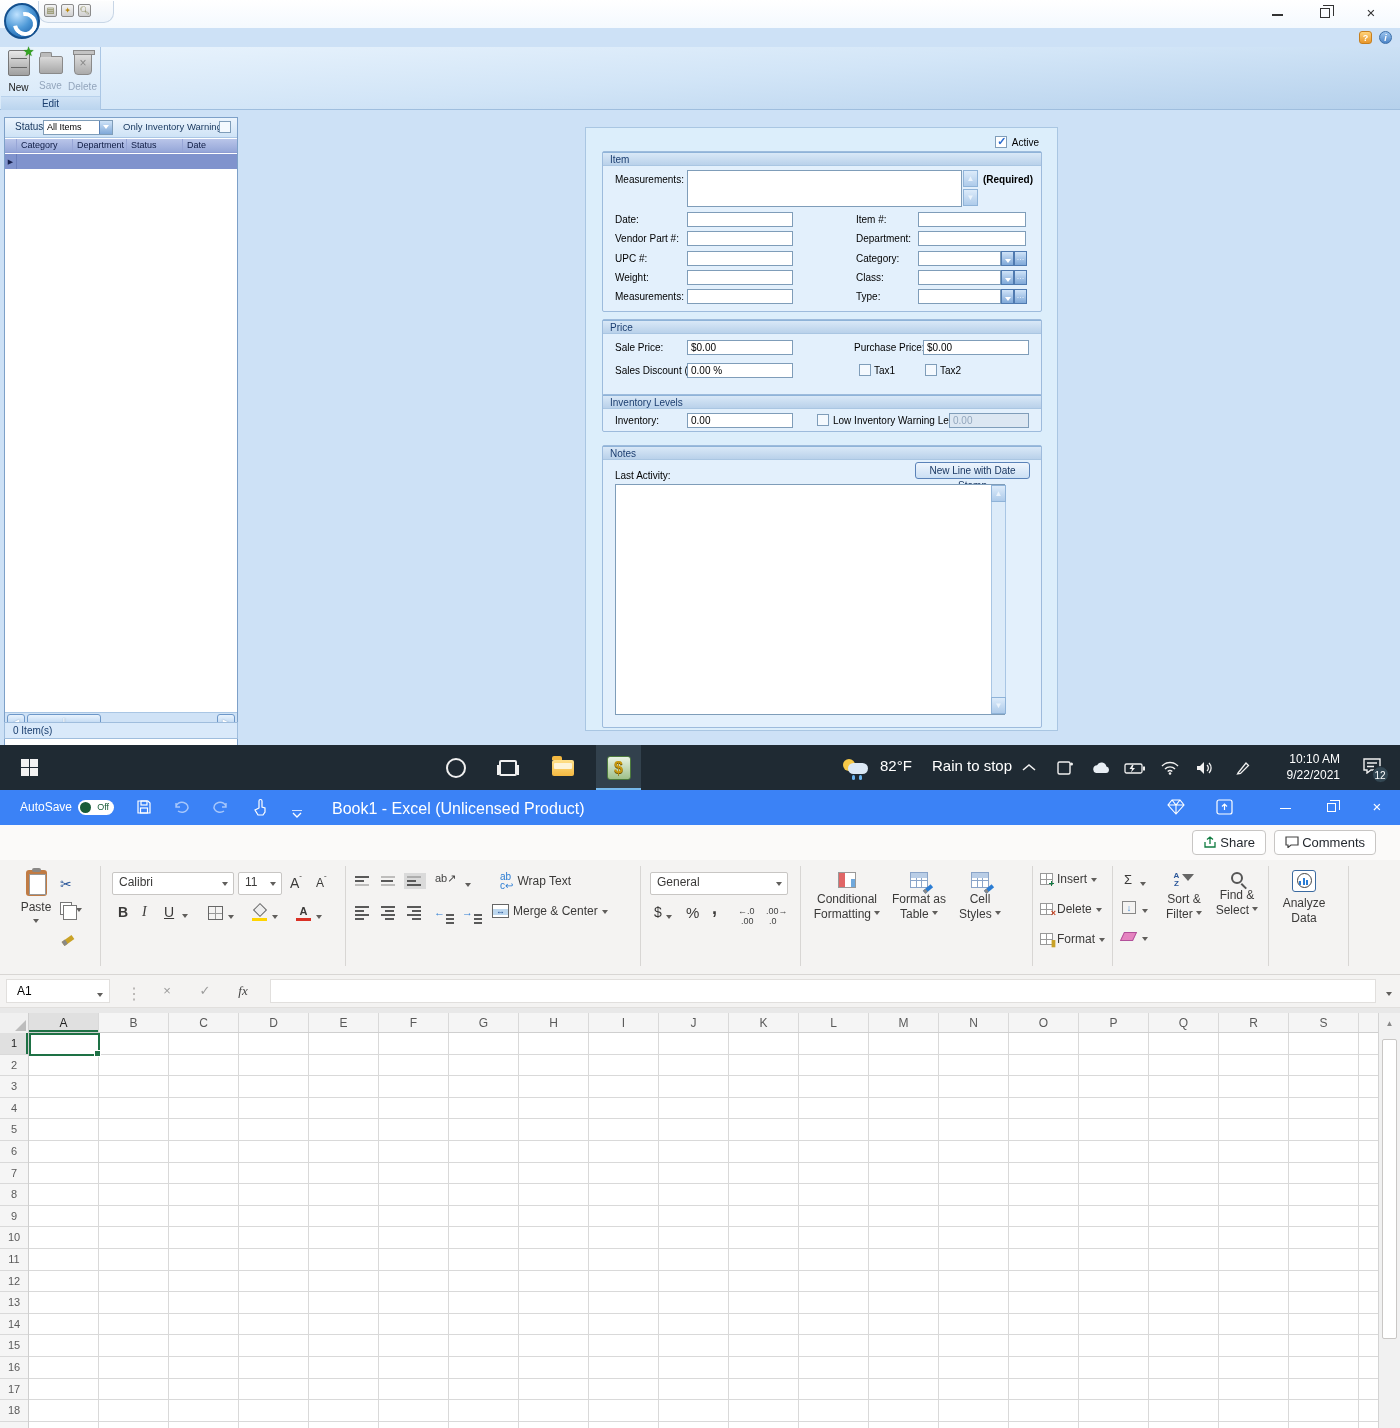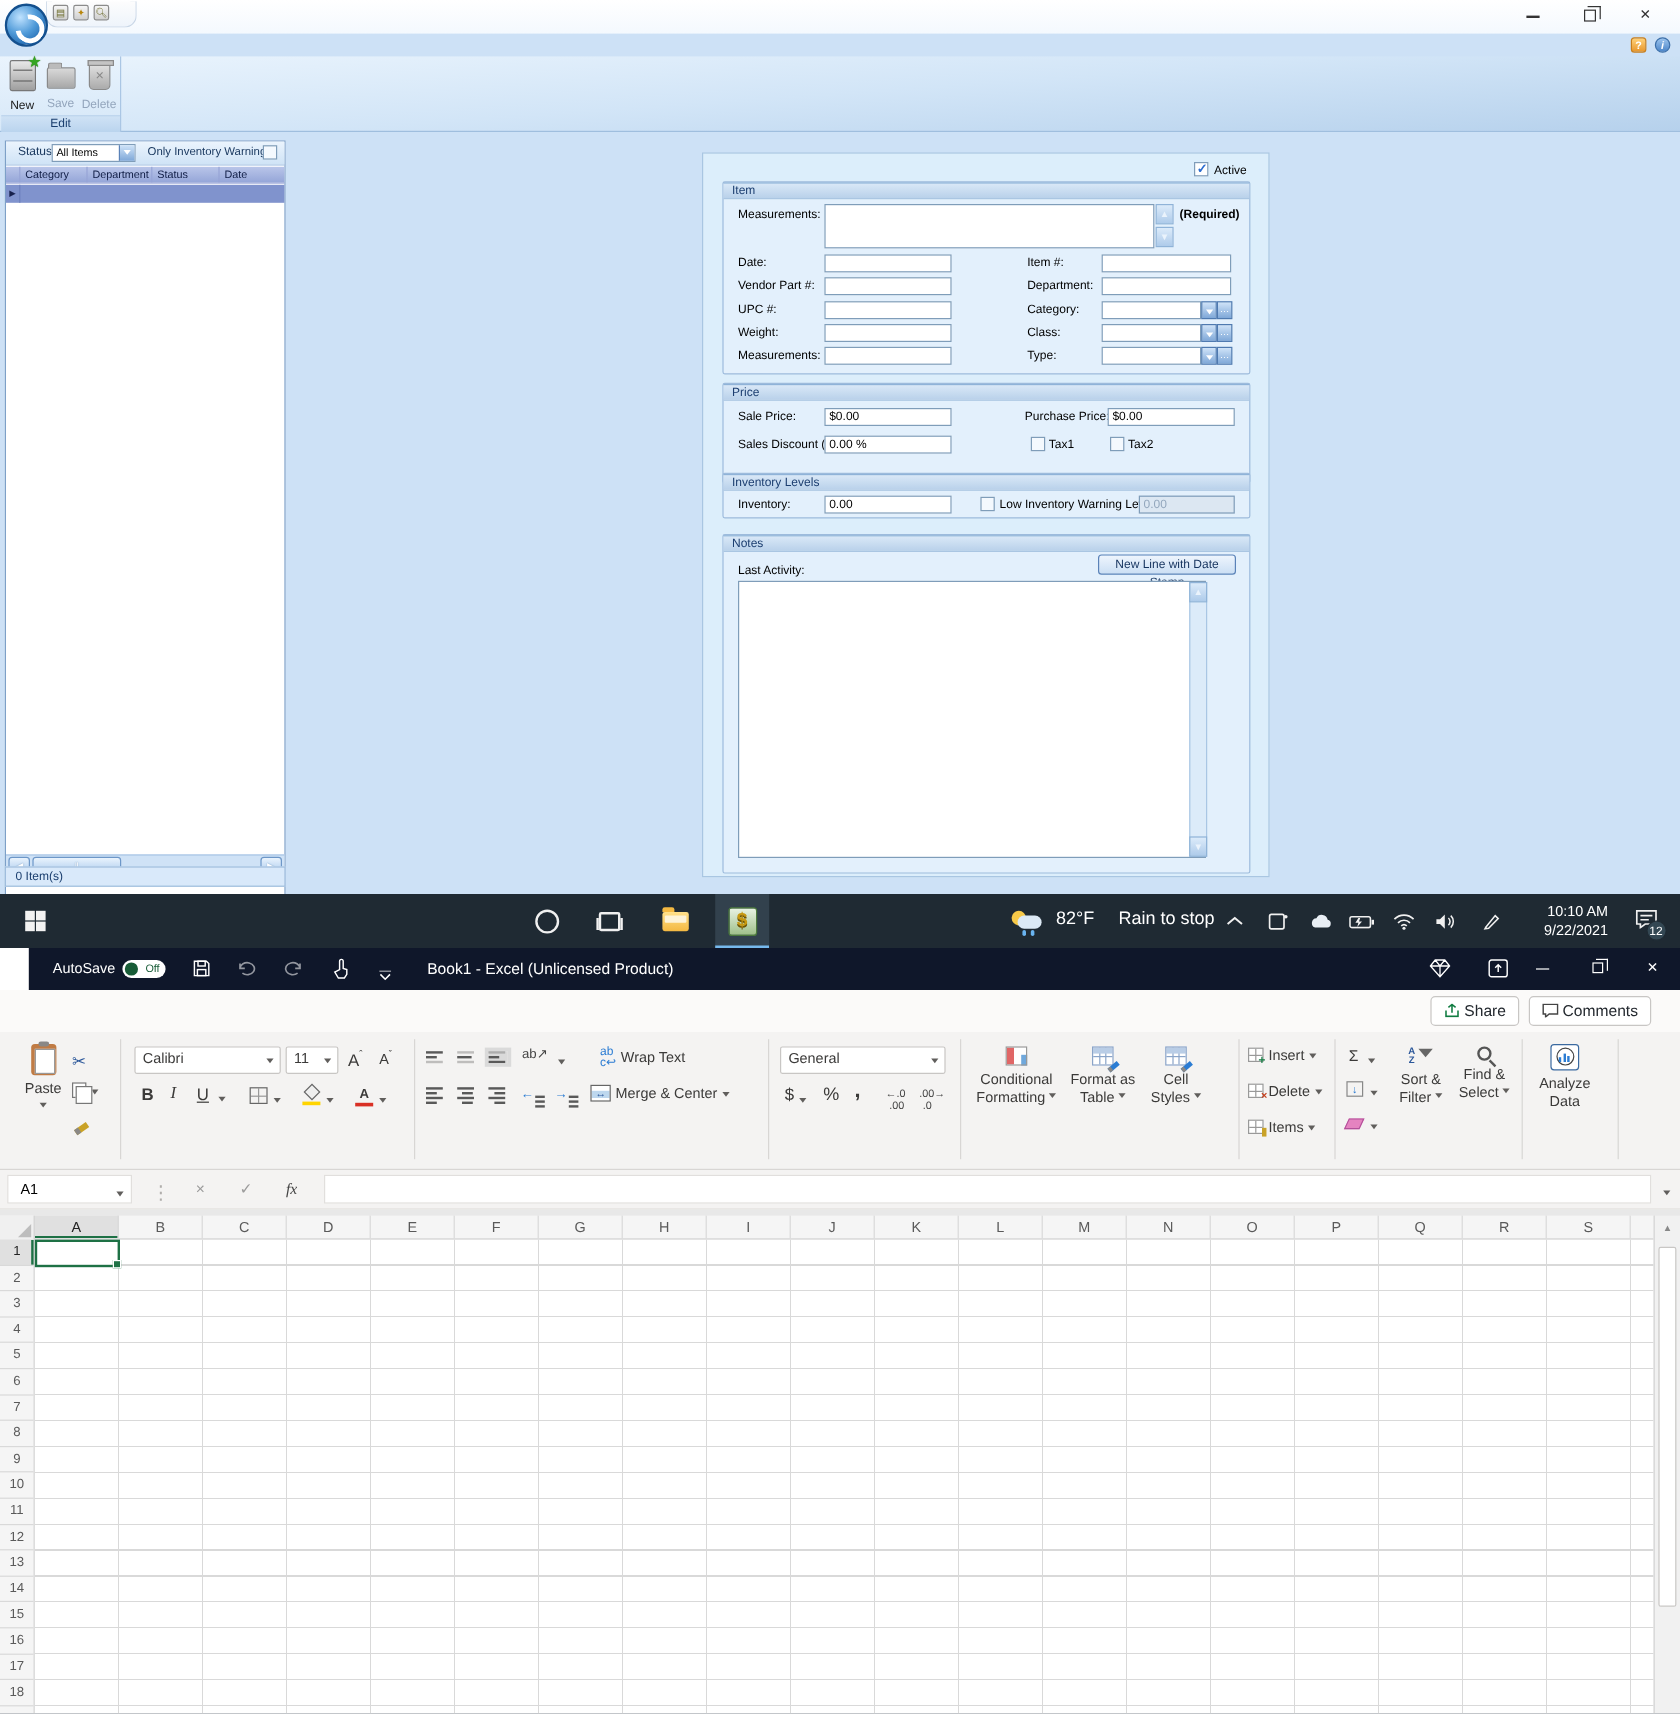--- a/index.html
+++ b/index.html
@@ -74,21 +74,21 @@
   .tb-search { position:absolute; left:55px; top:0; width:375px; height:45px; background:#f2f2f2; border:1px solid #5a5a5a; display:flex; align-items:center; }
   .mag { display:inline-block; width:11px; height:11px; border:2px solid #4a4a4a; border-radius:50%; position:relative; }
   .mag::after { content:""; position:absolute; left:9px; top:9px; width:6px; height:2px; background:#4a4a4a; transform:rotate(45deg); transform-origin:0 0; }
   .tb-ico { position:absolute; top:0; width:45px; height:45px; display:flex; align-items:center; justify-content:center; }
   .tray-txt { color:#fff; font-size:15px; }
   .clock { position:absolute; right:60px; top:6px; width:80px; color:#fff; font-size:12px; text-align:right; line-height:16px; }
   .badge { position:absolute; right:-7px; bottom:-5px; width:17px; height:17px; border-radius:50%; background:#334753; color:#fff; font-size:10px; text-align:center; line-height:17px; border:1px solid #1f2a33; }
 
   
   #excel { position:absolute; left:0; top:790px; width:1400px; height:638px; background:#fff; }
-  .xl-title { position:absolute; left:0; top:0; right:0; height:35px; background:#0f172a; color:#fff;margin-left:24px; }
+  .xl-title { position:absolute; left:0; top:0; right:0; height:35px; background:#3b82f6; color:#fff; }
   .xl-title .t { font-size:12px; }
   .autosave-pill { display:inline-block; width:36px; height:15px; background:#fff; border-radius:8px; position:relative; vertical-align:middle; }
   .autosave-pill i { position:absolute; left:2px; top:2px; width:11px; height:11px; border-radius:50%; background:#185c37; }
   .autosave-pill b { position:absolute; right:5px; top:1px; font-size:9px; color:#185c37; font-weight:normal; line-height:13px; }
   .xl-search { position:absolute; left:555px; top:6px; width:377px; height:23px; background:#a9cfb8; border-radius:3px; color:#143b24; font-size:12px; display:flex; align-items:center; }
   .xl-search .mag { border-color:#143b24; width:10px; height:10px; }
   .xl-search .mag::after { background:#143b24; left:8px; top:8px; }
   .xl-cap { position:absolute; top:0; width:46px; height:35px; color:#fff; text-align:center; line-height:33px; font-size:15px; }
   .xl-capsq { display:inline-block; width:9px; height:9px; border:1.3px solid #fff; position:relative; margin-top:12px; }
   .xl-capsq::before { content:""; position:absolute; left:2px; top:-4px; width:9px; height:9px; border:1.3px solid #fff; border-left:none; border-bottom:none; }
@@ -437,21 +437,21 @@
       <span style="position:absolute;left:252px;top:8px">
         <svg width="16" height="18" viewBox="0 0 16 18">
             <path d="M7 10 V3 a1.5 1.5 0 0 1 3 0 v6 l3 1 v4 l-2 3 h-5 l-3-5 2-1z" stroke="#fff" stroke-width="1.2" fill="none"></path>
           </svg>
       </span>
       <span style="position:absolute;left:292px;top:14px">
         <svg width="10" height="8" viewBox="0 0 10 8">
             <path d="M0 0 h10 M1 3 l4 4 4-4" stroke="#fff" stroke-width="1.3" fill="none"></path>
           </svg>
       </span>
-      <span class="t" style="position:absolute;left:332px;top:10px;font-size:13px">Book1 - Excel (Unlicensed Product)</span>
+      <span class="t" style="position:absolute;left:332px;top:10px;font-size:16px">Book1 - Excel (Unlicensed Product)</span>
       <span style="position:absolute;left:1167px;top:9px">
         <svg width="18" height="16" viewBox="0 0 18 16">
             <path d="M5 1 h8 l4 5 -8 9 -8-9z M1 6 h16 M5 1 l4 5 4-5 M9 6 v9" stroke="#fff" stroke-width="1.1" fill="none"></path>
           </svg>
       </span>
       <span style="position:absolute;left:1216px;top:9px">
         <svg width="17" height="16" viewBox="0 0 17 16">
             <rect x="1" y="1" width="15" height="14" rx="2" stroke="#fff" stroke-width="1.2" fill="none"></rect>
             <path d="M8.5 11 V5 M6 7.5 L8.5 5 L11 7.5" stroke="#fff" stroke-width="1.2" fill="none"></path>
           </svg>
@@ -596,21 +596,21 @@
         <span class="small-grid">
             <b style="color:#c43e1c">×</b>
           </span>
         <span>Delete</span>
           <span class="tri"></span>
       </div>
       <div class="rbtn" style="left:1040px;top:72px">
         <span class="small-grid">
             <b style="color:#c9a227">▮</b>
           </span>
-        <span>Items</span>
+        <span>Format</span>
           <span class="tri"></span>
       </div>
       <div class="vdiv" style="left:1112px"></div>
 
       <span style="position:absolute;left:1124px;top:12px;font-size:13px">Σ</span>
       <span class="tri" style="position:absolute;left:1140px;top:18px"></span>
       <span style="position:absolute;left:1122px;top:40px"><span style="display:inline-block;width:14px;height:13px;border:1px solid #888;text-align:center;color:#2b7cd3;font-size:9px;line-height:12px">↓</span></span>
       <span class="tri" style="position:absolute;left:1142px;top:45px"></span>
       <span style="position:absolute;left:1122px;top:70px"><span style="display:inline-block;width:13px;height:9px;background:#e583c0;border:1px solid #b2509a;transform:skewX(-25deg)"></span></span>
       <span class="tri" style="position:absolute;left:1142px;top:73px"></span>

